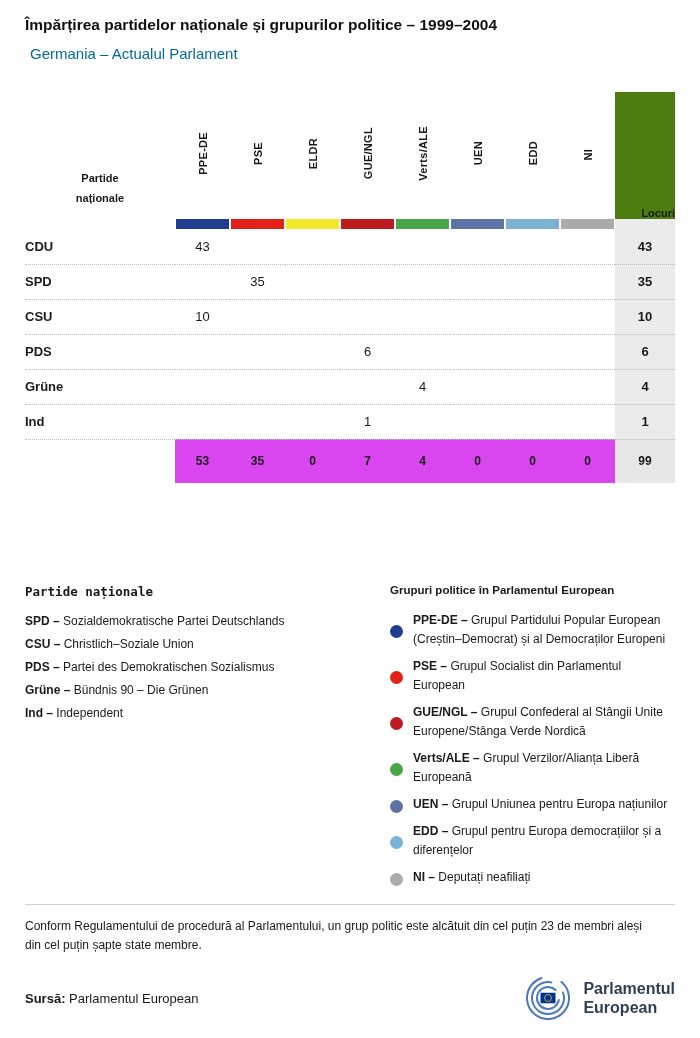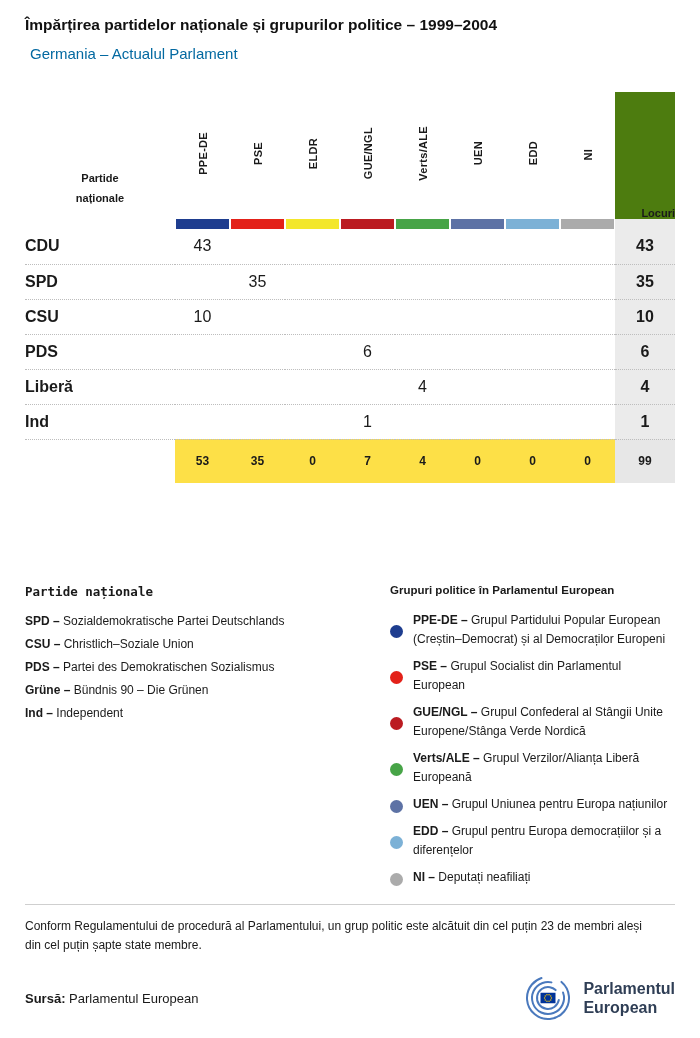--- a/index.html
+++ b/index.html
@@ -26,26 +26,26 @@
             font-size: 11px; font-weight: bold; letter-spacing: 0.3px; }
   th.seats-head { vertical-align: bottom; text-align: right; background: #4d7c0f;
                   font-size: 11px; padding: 0 10px 8px 0; }
 
   tr.bar-row td { height: 10px; line-height: 0; }
   tr.bar-row.bottom td { height: 7px; }
   .bar { height: 10px; margin: 0 1px; }
   tr.bar-row.bottom .bar { height: 7px; }
   .seats-bg { background: #ebebeb; }
 
-  tr.data-row td { height: 35px; font-size: 16px; text-align: center; vertical-align: middle;
+  tr.data-row td { height: 35px; font-size: 13px; text-align: center; vertical-align: middle;
                    border-bottom: 1px dotted #bdbdbd; }
   tr.data-row td.party { text-align: left; font-weight: bold; }
   tr.data-row td.seats { background: #ebebeb; font-weight: bold; }
 
-  tr.totals td { height: 44px; background: #fde047; font-size: 12px; font-weight: bold;
+  tr.totals td { height: 44px; background: #d946ef; font-size: 12px; font-weight: bold;
                  text-align: center; vertical-align: middle; }
   tr.totals td.party { background: #fff; }
   tr.totals td.seats { background: #e7e7e7; }
 
   .legend { display: flex; margin-top: 76px; }
   .legend-left { width: 365px; }
   .legend-right { width: 285px; }
   .legend-left h3 { font-family: "DejaVu Sans Mono", monospace; font-size: 12.5px;
                     font-weight: bold; margin-bottom: 15px; }
   .pl-item { font-size: 12px; margin-bottom: 9px; }
@@ -173,21 +173,21 @@
         <td></td>
         <td></td>
         <td>6</td>
         <td></td>
         <td></td>
         <td></td>
         <td></td>
         <td class="seats">6</td>
       </tr>
       <tr class="data-row">
-        <td class="party">Liberă</td>
+        <td class="party">Grüne</td>
         <td></td>
         <td></td>
         <td></td>
         <td></td>
         <td>4</td>
         <td></td>
         <td></td>
         <td></td>
         <td class="seats">4</td>
       </tr>

